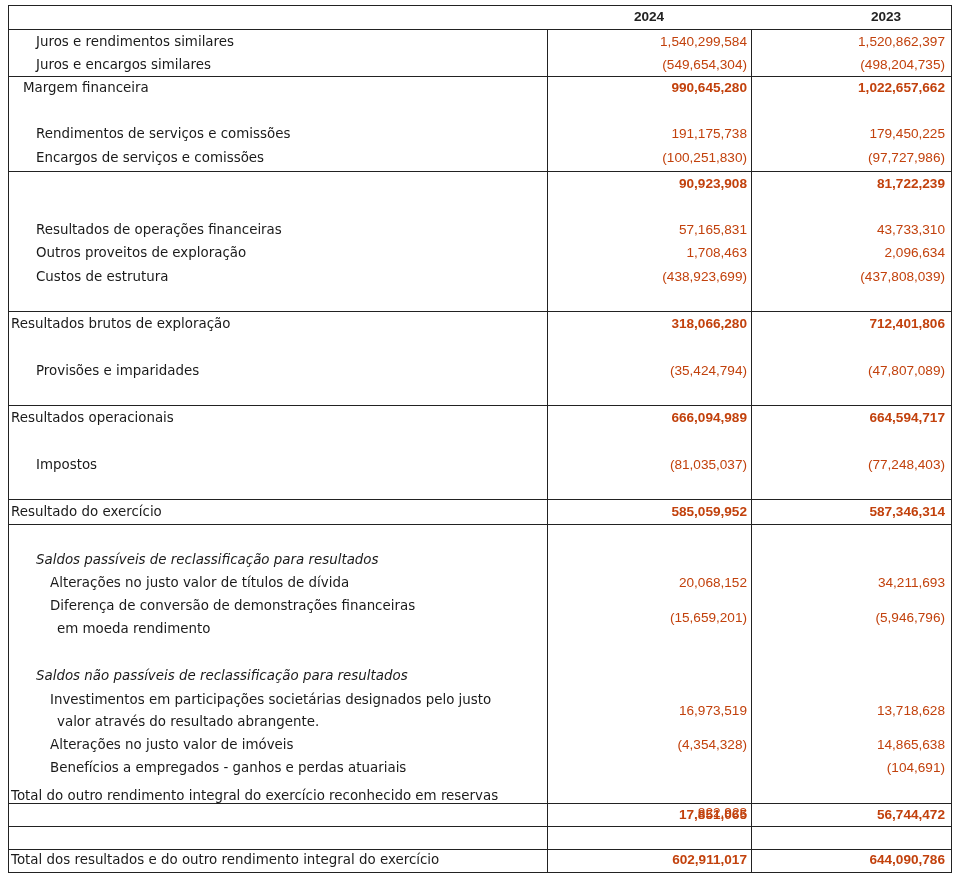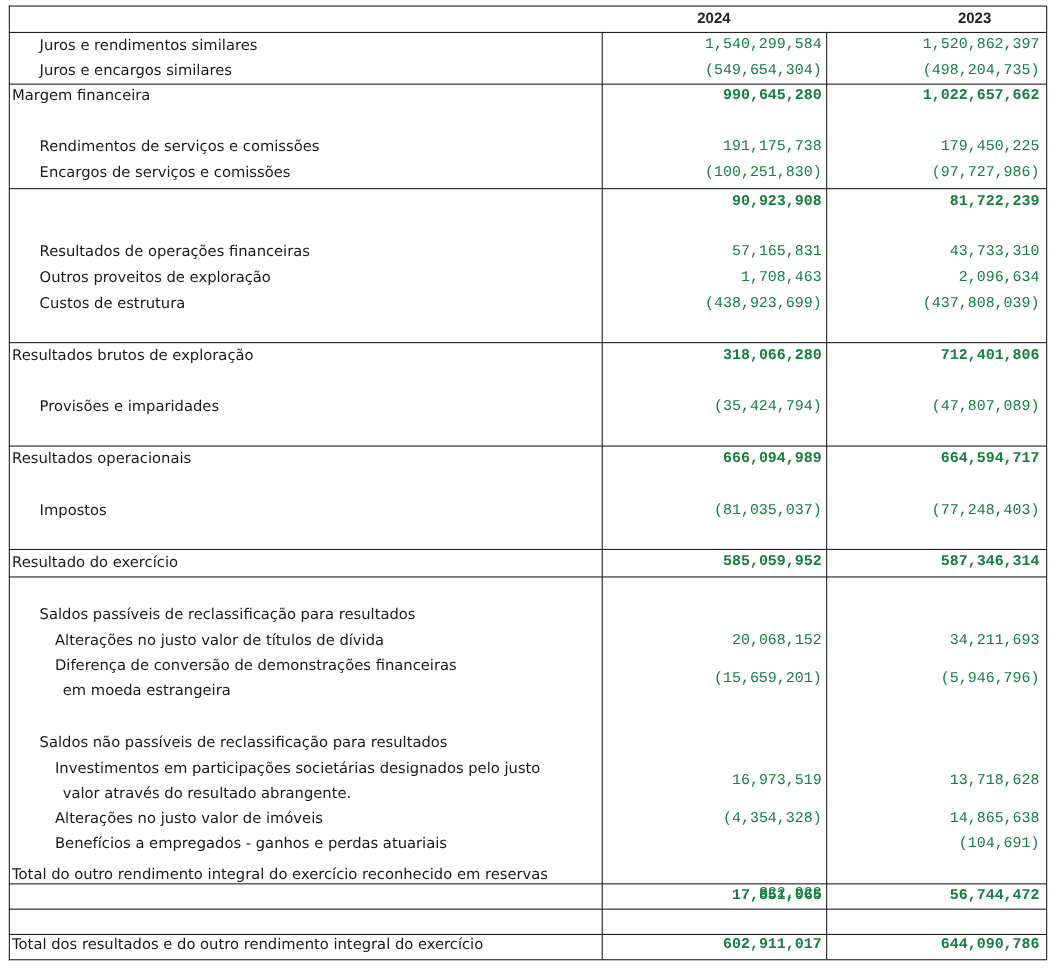--- a/index.html
+++ b/index.html
@@ -5,22 +5,22 @@
   html, body { margin: 0; padding: 0; background: #ffffff; }
   body { width: 963px; height: 885px; position: relative; overflow: hidden; }
   .doc { position: absolute; left: 0; top: 0; width: 963px; height: 885px; }
   .hline { position: absolute; height: 0; border-top: 1.5px solid #222; }
   .vline { position: absolute; width: 0; border-left: 1.5px solid #222; }
   .label { position: absolute; font-family: "DejaVu Sans", sans-serif; font-size: 13.4px; color: #1a1a1a; white-space: nowrap; line-height: 16px; }
   .label.indent1 { left: 36px; }
   .label.indent2 { left: 50px; }
   .label.indent3 { left: 57px; }
   .label.top { left: 11px; }
-  .label.italic { }
-  .num { position: absolute; font-family: Liberation Mono, monospace; font-size: 13.6px; color: #15803d; text-align: center; white-space: nowrap; line-height: 16px; }
+  .label.italic { font-style: italic; }
+  .num { position: absolute; font-family: Liberation Sans, sans-serif; font-size: 13.6px; color: #c2410c; text-align: center; white-space: nowrap; line-height: 16px; }
   .num.c24 { right: 216px; }
   .num.c23 { right: 18px; }
   .num.bold, .hdr { font-weight: bold; }
   .hdr { position: absolute; font-family: "Liberation Sans", sans-serif; font-size: 13.6px; color: #222; text-align: center; line-height: 16px; }
 </style>
 </head>
 <body>
 
 <div class="doc">
 
@@ -47,21 +47,21 @@
   <div class="hdr" style="left:786px; width:200px; top:9px;">2023</div>
 
   <div class="label indent1" style="top:34px;">Juros e rendimentos similares</div>
   <div class="num c24" style="top:34px;">1,540,299,584</div>
   <div class="num c23" style="top:34px;">1,520,862,397</div>
 
   <div class="label indent1" style="top:57px;">Juros e encargos similares</div>
   <div class="num c24" style="top:57px;">(549,654,304)</div>
   <div class="num c23" style="top:57px;">(498,204,735)</div>
 
-  <div class="label top" style="top:80px;">Margem financeira</div>
+  <div class="label top" style="top:80px;margin-left:12px;">Margem financeira</div>
   <div class="num c24 bold" style="top:80px;">990,645,280</div>
   <div class="num c23 bold" style="top:80px;">1,022,657,662</div>
 
   <div class="label indent1" style="top:126px;">Rendimentos de serviços e comissões</div>
   <div class="num c24" style="top:126px;">191,175,738</div>
   <div class="num c23" style="top:126px;">179,450,225</div>
 
   <div class="label indent1" style="top:150px;">Encargos de serviços e comissões</div>
   <div class="num c24" style="top:150px;">(100,251,830)</div>
   <div class="num c23" style="top:150px;">(97,727,986)</div>
@@ -101,21 +101,21 @@
   <div class="num c24 bold" style="top:504px;">585,059,952</div>
   <div class="num c23 bold" style="top:504px;">587,346,314</div>
 
   <div class="label indent1 italic" style="top:552px;">Saldos passíveis de reclassificação para resultados</div>
 
   <div class="label indent2" style="top:575px;">Alterações no justo valor de títulos de dívida</div>
   <div class="num c24" style="top:575px;">20,068,152</div>
   <div class="num c23" style="top:575px;">34,211,693</div>
 
   <div class="label indent2" style="top:598px;">Diferença de conversão de demonstrações financeiras</div>
-  <div class="label indent3" style="top:621px;">em moeda estrangeira</div>
+  <div class="label indent3" style="top:621px;">em moeda rendimento</div>
   <div class="num c24" style="top:610px;">(15,659,201)</div>
   <div class="num c23" style="top:610px;">(5,946,796)</div>
 
   <div class="label indent1 italic" style="top:668px;">Saldos não passíveis de reclassificação para resultados</div>
 
   <div class="label indent2" style="top:692px;">Investimentos em participações societárias designados pelo justo</div>
   <div class="label indent3" style="top:714px;">valor através do resultado abrangente.</div>
   <div class="num c24" style="top:703px;">16,973,519</div>
   <div class="num c23" style="top:703px;">13,718,628</div>
 

